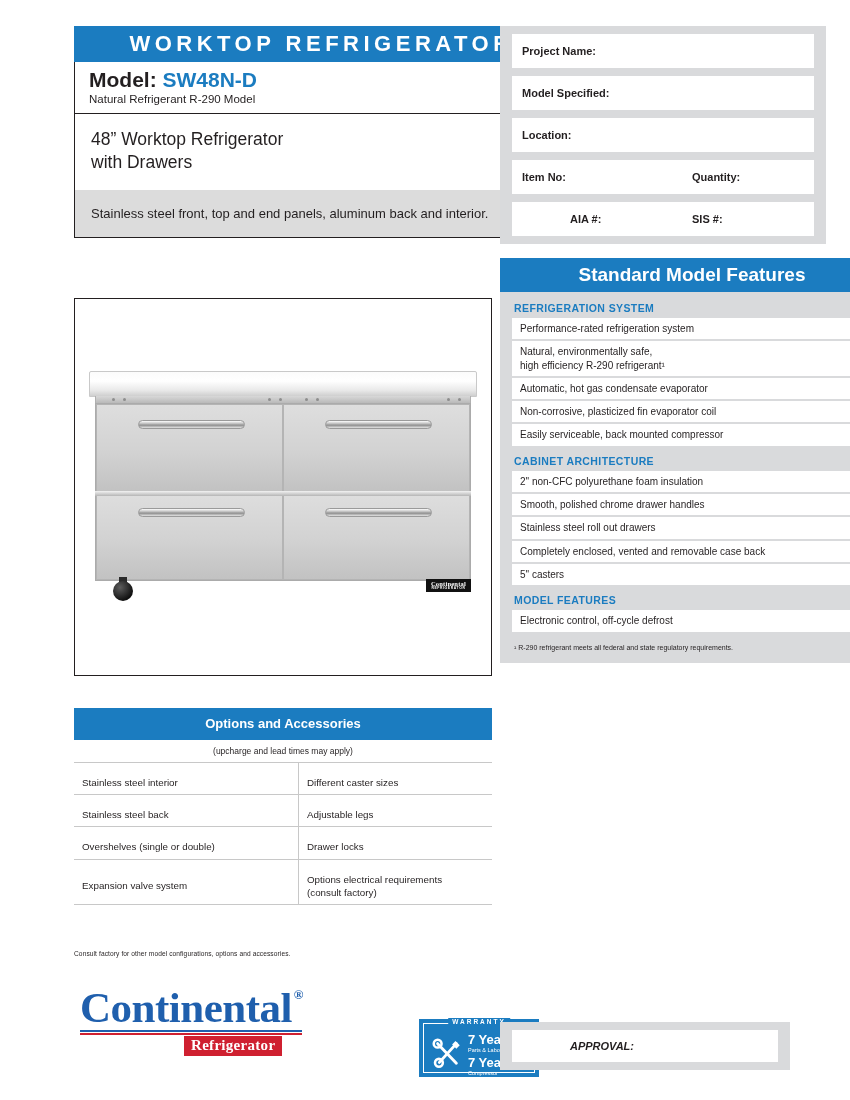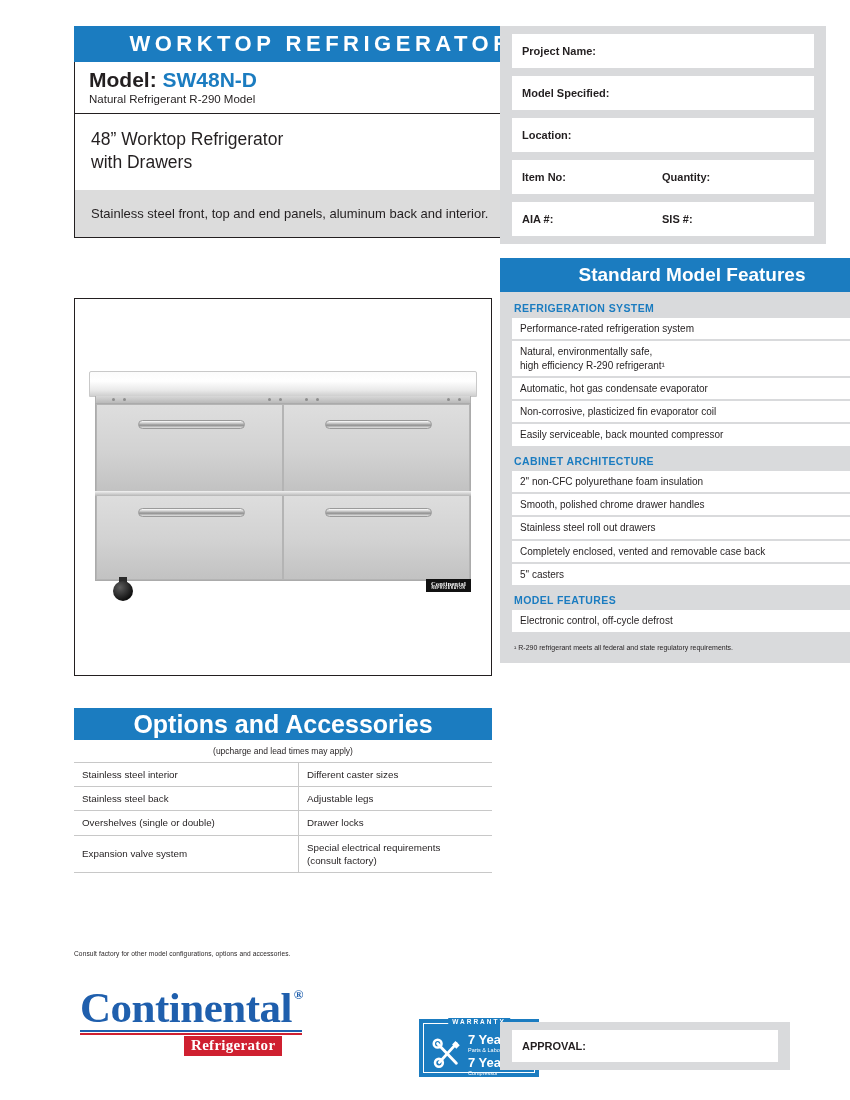--- a/index.html
+++ b/index.html
@@ -111,33 +111,33 @@
   .caster .stem{
     position:absolute;left:6px;top:0;width:8px;height:8px;background:#2a2a2a;
   }
   .caster.left{left:24px;top:206px;}
   .screws{position:absolute;left:8px;top:26px;width:calc(100% - 16px);height:6px;}
   .screw{position:absolute;width:3px;height:3px;border-radius:50%;background:#8d8d8d;top:1px;}
 
   
   .opt-header{
     position:absolute;left:0;top:682px;width:418px;height:32px;line-height:32px;
-    font-size:25px;
+    font-size:13px;
   }
   .opt-note{
     position:absolute;left:0;top:720px;width:418px;text-align:center;
     font-size:8.5px;color:#231f20;
   }
   table.opts{
     position:absolute;left:0;top:736px;width:418px;border-collapse:collapse;
     table-layout:fixed;
   }
   table.opts td{
     font-size:9.8px;color:#231f20;
-    padding:5px 8px 5px 8px;
+    padding:13px 8px 5px 8px;
     border-bottom:1px solid #c8c8c8;
     vertical-align:middle;
     line-height:1.35;
   }
   table.opts td.c1{width:208px;border-right:1px solid #c8c8c8;}
   table.opts tr:first-child td{border-top:1px solid #c8c8c8;}
 
   .consult{
     position:absolute;left:0;top:924px;width:418px;
     font-size:6.6px;color:#231f20;letter-spacing:.1px;
@@ -183,27 +183,27 @@
   .right{position:absolute;left:500px;top:26px;width:326px;}
 
   .form-panel{
     background:#d9dadc;padding:8px 12px 8px 12px;box-sizing:border-box;
     width:326px;
   }
   .field{
     background:#fff;height:34px;margin-bottom:8px;
     display:flex;align-items:center;position:relative;
   }
-  .field:last-child{margin-bottom:0;}
+  .field:last-child{margin-bottom:0;padding-left:48px;}
   .field .lbl{
     font-size:11px;font-weight:bold;color:#231f20;padding-left:10px;
   }
   .field .lbl2{
     font-size:11px;font-weight:bold;color:#231f20;
-    position:absolute;left:150px;
+    position:absolute;left:180px;
   }
 
   .feat-header{
     margin-top:14px;height:34px;line-height:34px;font-size:19px;width:384px;text-align:center;
   }
 
   .feat-panel{
     background:#d9dadc;width:382px;box-sizing:border-box;
     padding:8px 12px 12px 12px;
   }
@@ -215,21 +215,21 @@
   .frow{
     background:#fff;font-size:10px;color:#231f20;
     padding:4px 4px 4px 8px;margin-bottom:2px;line-height:1.33;
   }
   .footnote{
     font-size:7px;color:#231f20;margin-top:12px;padding-left:2px;
   }
 
   .approval-panel{
     position:absolute;left:500px;top:1022px;width:290px;
-    background:#d9dadc;padding:8px 12px 8px 12px;box-sizing:border-box;
+    background:#d9dadc;padding:8px 12px 8px 12px;box-sizing:border-box;font-style:italic;
   }
   .approval-panel .field{height:32px;margin:0;}
 </style>
 </head>
 <body>
 
 <div class="page">
 
   <div class="left">
 
@@ -304,21 +304,21 @@
         <tr>
             <td class="c1">Stainless steel back</td>
             <td>Adjustable legs</td>
           </tr>
         <tr>
             <td class="c1">Overshelves (single or double)</td>
             <td>Drawer locks</td>
           </tr>
         <tr>
             <td class="c1">Expansion valve system</td>
-            <td style="white-space:pre-line">Special electrical requirements
+            <td style="white-space:pre-line">Options electrical requirements
 (consult factory)</td>
           </tr>
       </tbody>
     </table>
 
     <div class="consult">Consult factory for other model configurations, options and accessories.</div>
 
     <div class="logo">
       <div class="logo-word">
         <span>Continental</span><sup>®</sup>

